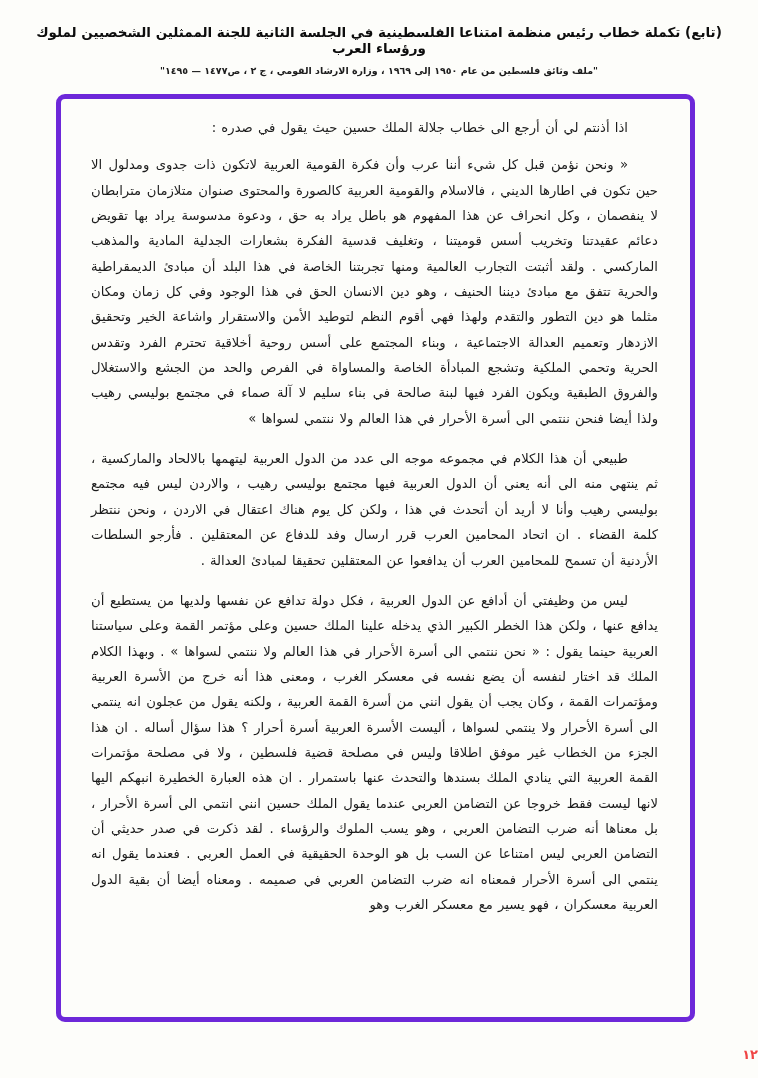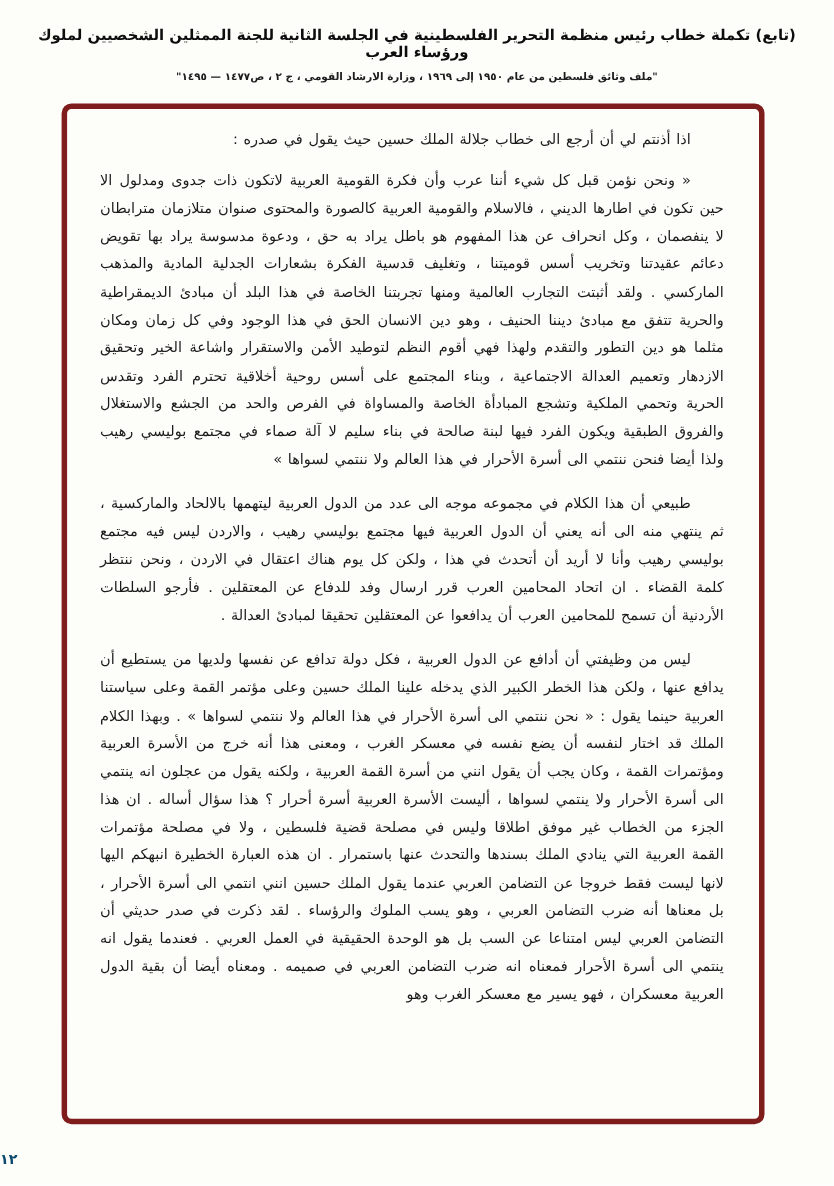--- a/index.html
+++ b/index.html
@@ -34,21 +34,21 @@
     font-weight: bold;
     color: #1c1c1c;
     margin-top: 9px;
   }
   .frame {
     position: absolute;
     top: 94px;
     right: 63px;
     left: 56px;
     bottom: 56px;
-    border: 5px solid #7f1d1d;
+    border: 5px solid #6d28d9;
     border-radius: 9px;
     box-sizing: border-box;
     padding: 16px 32px 10px 30px;
     background: #fdfdfa;
     overflow: hidden;
   }
   .para {
     margin: 0 0 15px 0;
     font-size: 13.2px;
     line-height: 1.92;
@@ -59,34 +59,34 @@
     word-spacing: 1px;
   }
   .para.intro {
     margin-bottom: 12px;
   }
   .page-number {
     position: absolute;
     bottom: 16px;
     left: 0;
     right: 0;
-    text-align: left;
+    text-align: right;
     font-size: 13px;
     font-weight: bold;
-    color: #0c4a6e;
+    color: #ef4444;
     margin-top: 12px;
   }
 </style>
 </head>
 <body>
 
 <div class="page">
 
   <div class="header">
-    <div class="header-title">(تابع) تكملة خطاب رئيس منظمة التحرير الفلسطينية في الجلسة الثانية للجنة الممثلين الشخصيين لملوك ورؤساء العرب</div>
+    <div class="header-title">(تابع) تكملة خطاب رئيس منظمة امتناعا الفلسطينية في الجلسة الثانية للجنة الممثلين الشخصيين لملوك ورؤساء العرب</div>
     <div class="header-source">"ملف وثائق فلسطين من عام ١٩٥٠ إلى ١٩٦٩ ، وزارة الارشاد القومي ، ج ٢ ، ص١٤٧٧ — ١٤٩٥"</div>
   </div>
 
   <div class="frame">
     <p class="para intro">اذا أذنتم لي أن أرجع الى خطاب جلالة الملك حسين حيث يقول في صدره :</p>
     <p class="para">« ونحن نؤمن قبل كل شيء أننا عرب وأن فكرة القومية العربية لاتكون ذات جدوى ومدلول الا حين تكون في اطارها الديني ، فالاسلام والقومية العربية كالصورة والمحتوى صنوان متلازمان مترابطان لا ينفصمان ، وكل انحراف عن هذا المفهوم هو باطل يراد به حق ، ودعوة مدسوسة يراد بها تقويض دعائم عقيدتنا وتخريب أسس قوميتنا ، وتغليف قدسية الفكرة بشعارات الجدلية المادية والمذهب الماركسي . ولقد أثبتت التجارب العالمية ومنها تجربتنا الخاصة في هذا البلد أن مبادئ الديمقراطية والحرية تتفق مع مبادئ ديننا الحنيف ، وهو دين الانسان الحق في هذا الوجود وفي كل زمان ومكان مثلما هو دين التطور والتقدم ولهذا فهي أقوم النظم لتوطيد الأمن والاستقرار واشاعة الخير وتحقيق الازدهار وتعميم العدالة الاجتماعية ، وبناء المجتمع على أسس روحية أخلاقية تحترم الفرد وتقدس الحرية وتحمي الملكية وتشجع المبادأة الخاصة والمساواة في الفرص والحد من الجشع والاستغلال والفروق الطبقية ويكون الفرد فيها لبنة صالحة في بناء سليم لا آلة صماء في مجتمع بوليسي رهيب ولذا أيضا فنحن ننتمي الى أسرة الأحرار في هذا العالم ولا ننتمي لسواها »</p>
     <p class="para">طبيعي أن هذا الكلام في مجموعه موجه الى عدد من الدول العربية ليتهمها بالالحاد والماركسية ، ثم ينتهي منه الى أنه يعني أن الدول العربية فيها مجتمع بوليسي رهيب ، والاردن ليس فيه مجتمع بوليسي رهيب وأنا لا أريد أن أتحدث في هذا ، ولكن كل يوم هناك اعتقال في الاردن ، ونحن ننتظر كلمة القضاء . ان اتحاد المحامين العرب قرر ارسال وفد للدفاع عن المعتقلين . فأرجو السلطات الأردنية أن تسمح للمحامين العرب أن يدافعوا عن المعتقلين تحقيقا لمبادئ العدالة .</p>
     <p class="para">ليس من وظيفتي أن أدافع عن الدول العربية ، فكل دولة تدافع عن نفسها ولديها من يستطيع أن يدافع عنها ، ولكن هذا الخطر الكبير الذي يدخله علينا الملك حسين وعلى مؤتمر القمة وعلى سياستنا العربية حينما يقول : « نحن ننتمي الى أسرة الأحرار في هذا العالم ولا ننتمي لسواها » . وبهذا الكلام الملك قد اختار لنفسه أن يضع نفسه في معسكر الغرب ، ومعنى هذا أنه خرج من الأسرة العربية ومؤتمرات القمة ، وكان يجب أن يقول انني من أسرة القمة العربية ، ولكنه يقول من عجلون انه ينتمي الى أسرة الأحرار ولا ينتمي لسواها ، أليست الأسرة العربية أسرة أحرار ؟ هذا سؤال أساله . ان هذا الجزء من الخطاب غير موفق اطلاقا وليس في مصلحة قضية فلسطين ، ولا في مصلحة مؤتمرات القمة العربية التي ينادي الملك بسندها والتحدث عنها باستمرار . ان هذه العبارة الخطيرة انبهكم اليها لانها ليست فقط خروجا عن التضامن العربي عندما يقول الملك حسين انني انتمي الى أسرة الأحرار ، بل معناها أنه ضرب التضامن العربي ، وهو يسب الملوك والرؤساء . لقد ذكرت في صدر حديثي أن التضامن العربي ليس امتناعا عن السب بل هو الوحدة الحقيقية في العمل العربي . فعندما يقول انه ينتمي الى أسرة الأحرار فمعناه انه ضرب التضامن العربي في صميمه . ومعناه أيضا أن بقية الدول العربية معسكران ، فهو يسير مع معسكر الغرب وهو</p>
   </div>
 

